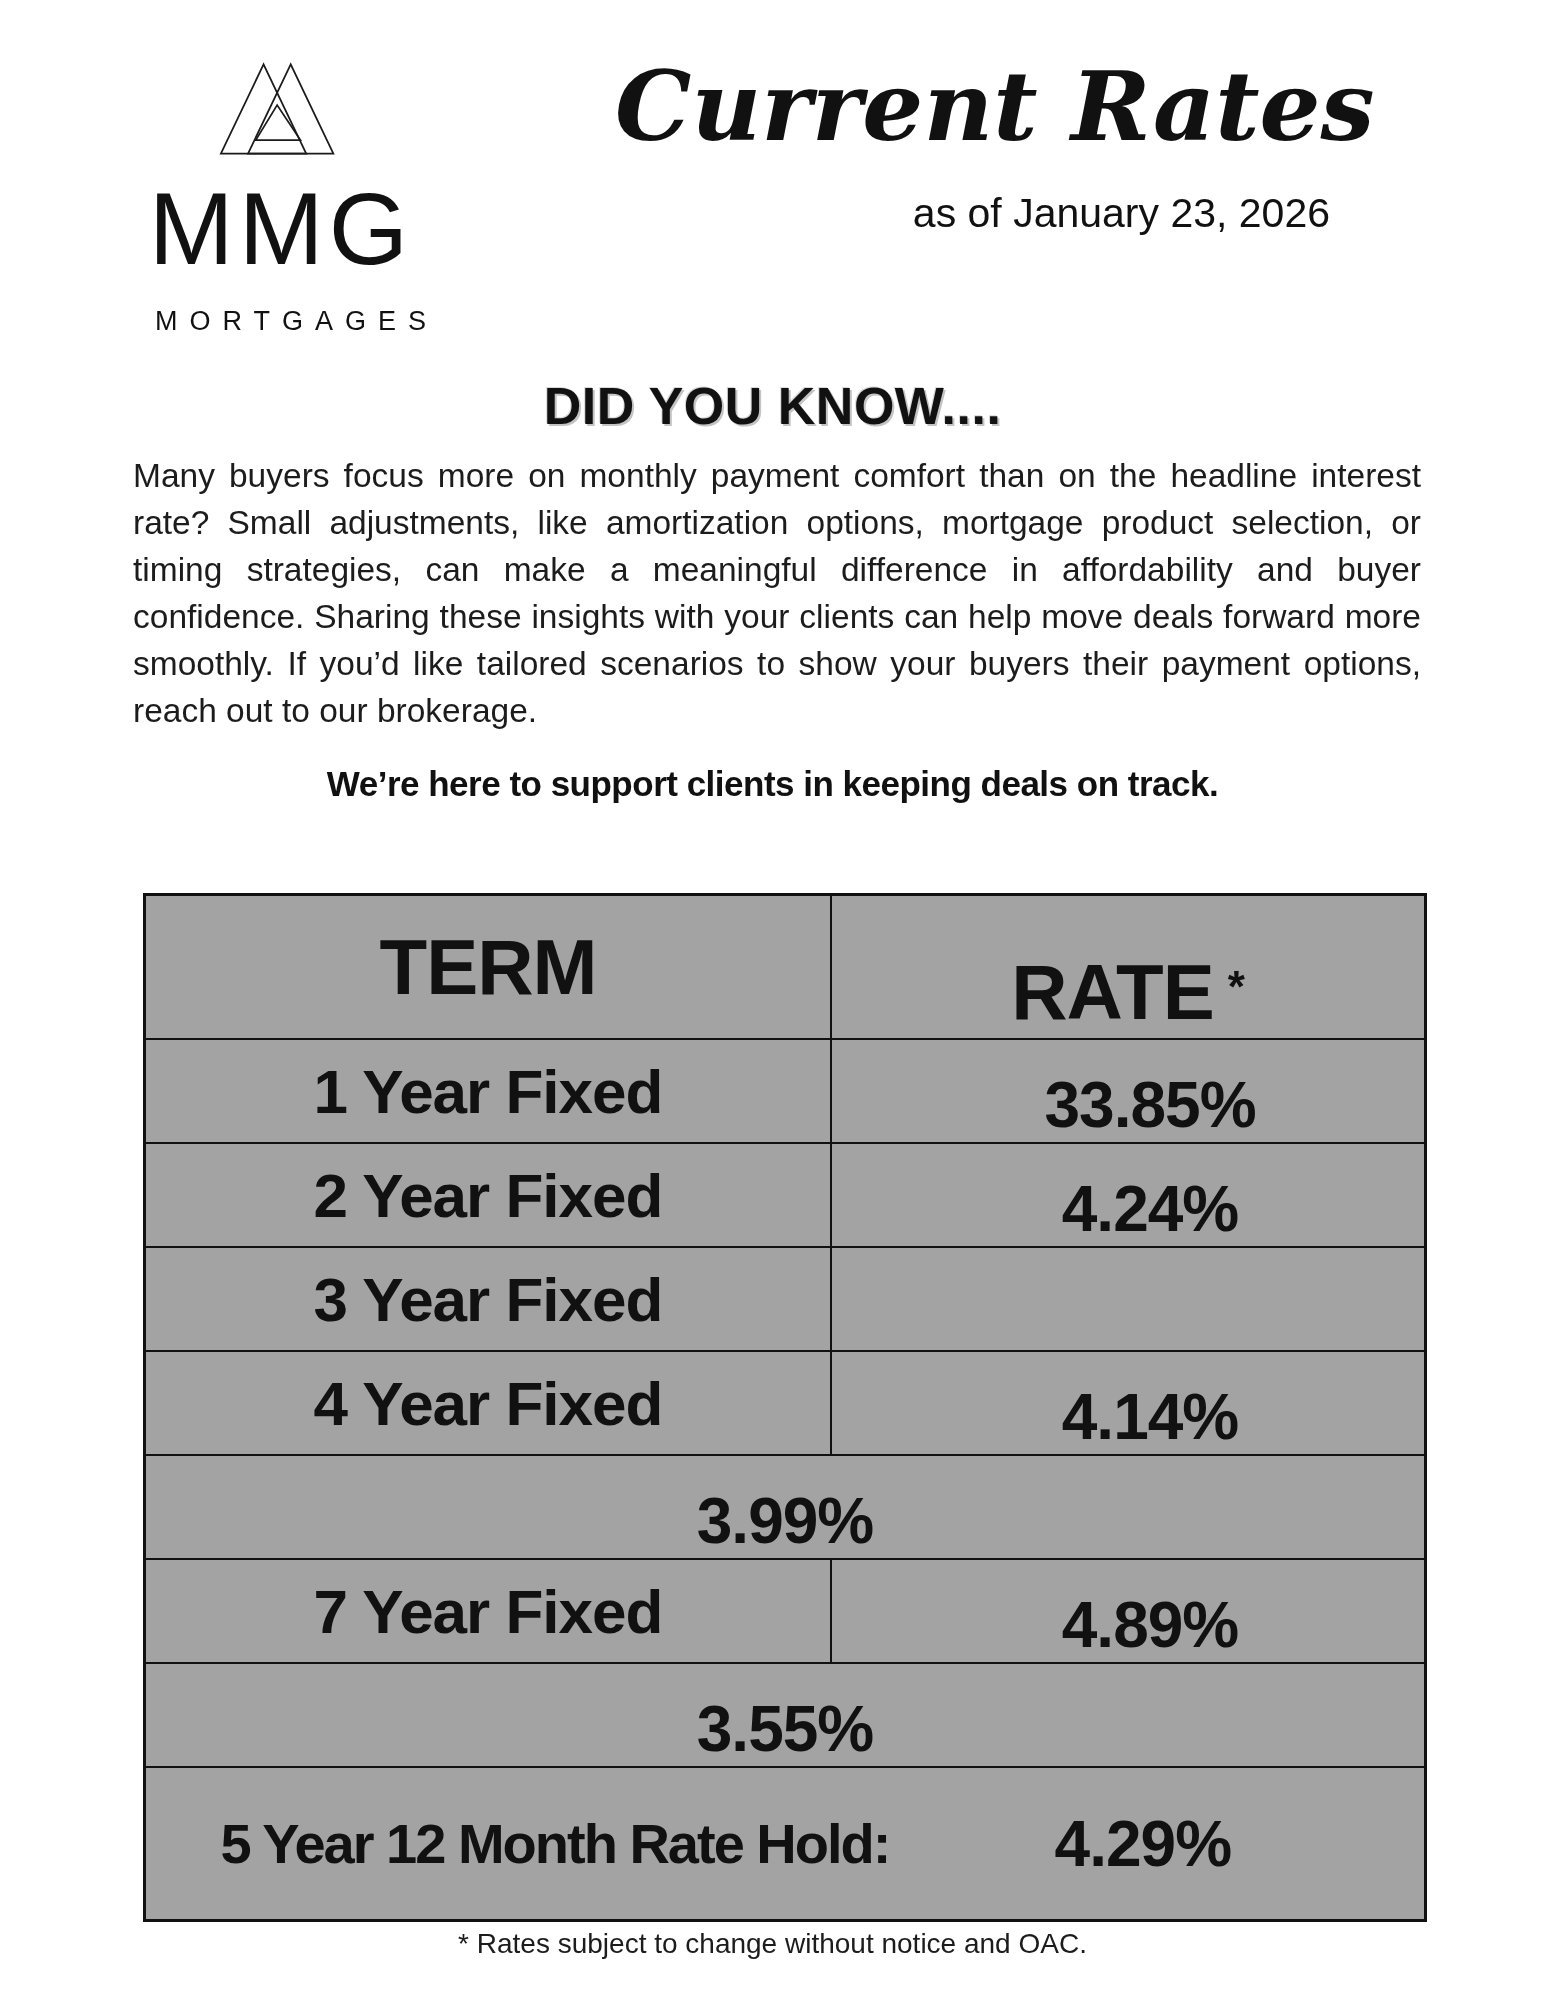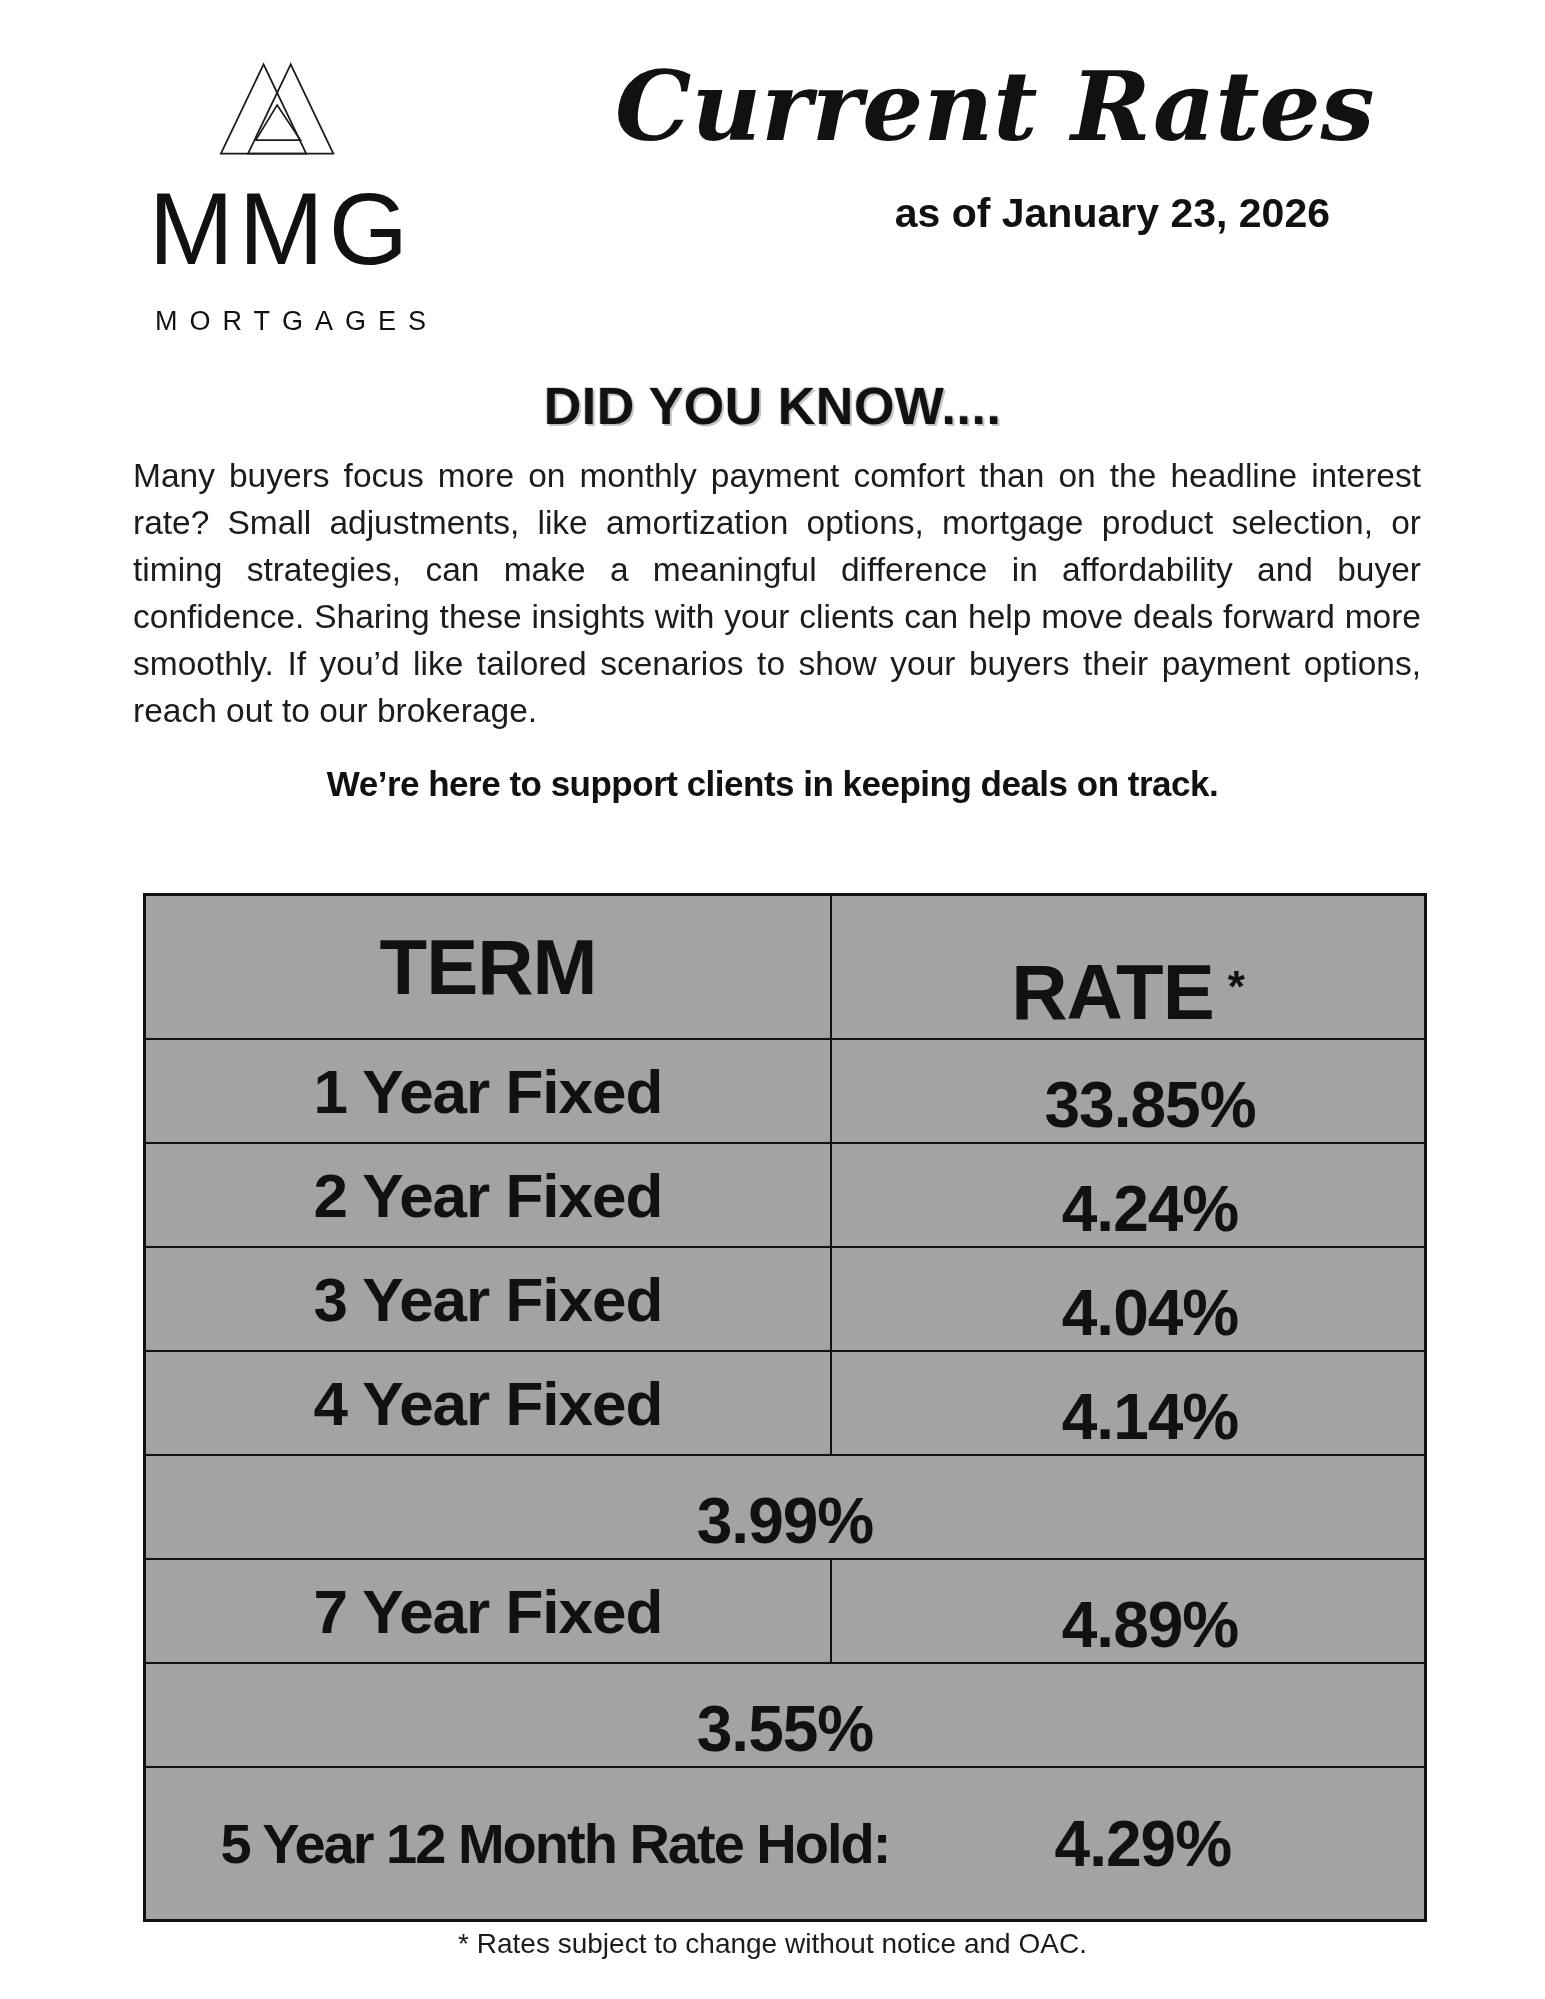--- a/index.html
+++ b/index.html
@@ -19,21 +19,21 @@
     margin-top:26px;font-size:27px;letter-spacing:12px;padding-left:10px;
     font-weight:400;white-space:nowrap;
   }
   .script-title{
     position:absolute;left:615px;top:42px;width:650px;text-align:center;
     font-family:"DejaVu Serif",serif;font-style:italic;font-weight:bold;
     font-size:96px;line-height:1.35;white-space:nowrap;
   }
   .as-of{
     position:absolute;right:215px;top:190px;width:500px;text-align:right;
-    font-size:41px;font-weight:bold;letter-spacing:0px;white-space:nowrap;
+    font-size:41px;font-weight:normal;letter-spacing:0px;white-space:nowrap;
   }
   
   .dyk-heading{
     position:absolute;left:0;top:376px;width:100%;text-align:center;
     font-size:52px;font-weight:bold;letter-spacing:0.5px;
     text-shadow:2px 2px 0 #c4c4c4, -1px -1px 0 #d8d8d8;
   }
   .intro-text{
     position:absolute;left:133px;top:452px;width:1288px;
     font-size:33.5px;line-height:47px;text-align:justify;color:#1c1c1c;
@@ -122,23 +122,20 @@
           <span class="term-text">2 Year Fixed</span>
         </div>
       <div class="t-cell-rate">
           <span class="rate-text">4.24%</span>
         </div>
     </div>
     <div class="t-row">
       <div class="t-cell-term">
           <span class="term-text">3 Year Fixed</span>
         </div>
-      <div class="t-cell-rate">
-          <span class="rate-text">4.04%</span>
-        </div>
     </div>
     <div class="t-row">
       <div class="t-cell-term">
           <span class="term-text">4 Year Fixed</span>
         </div>
       <div class="t-cell-rate">
           <span class="rate-text">4.14%</span>
         </div>
     </div>
     <div class="t-row">

